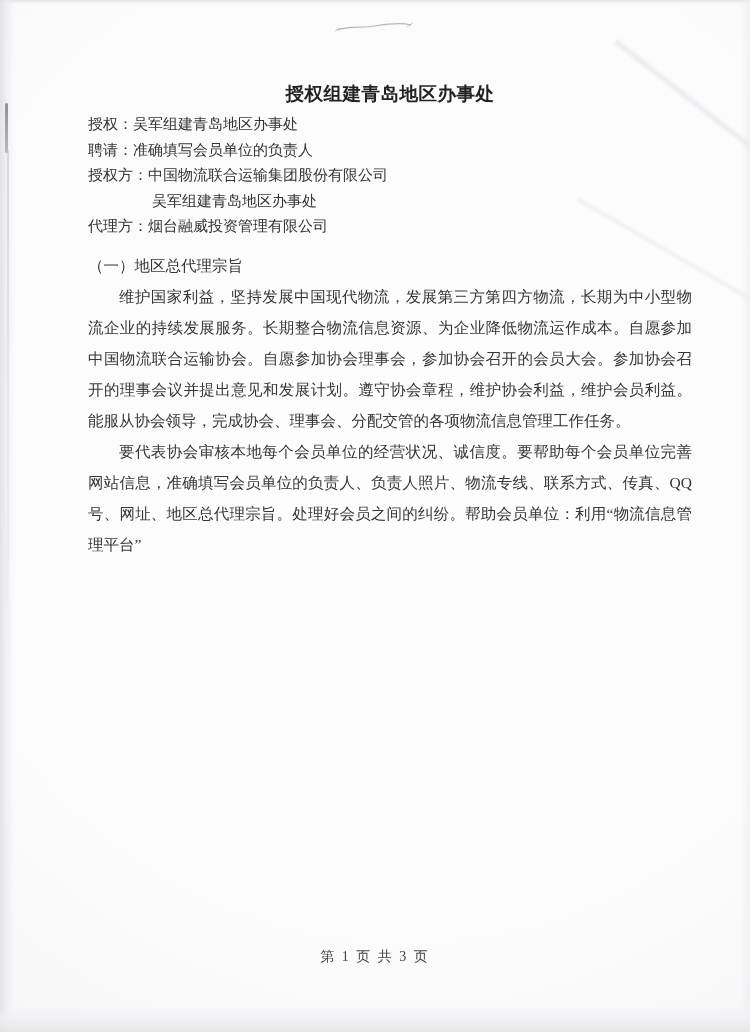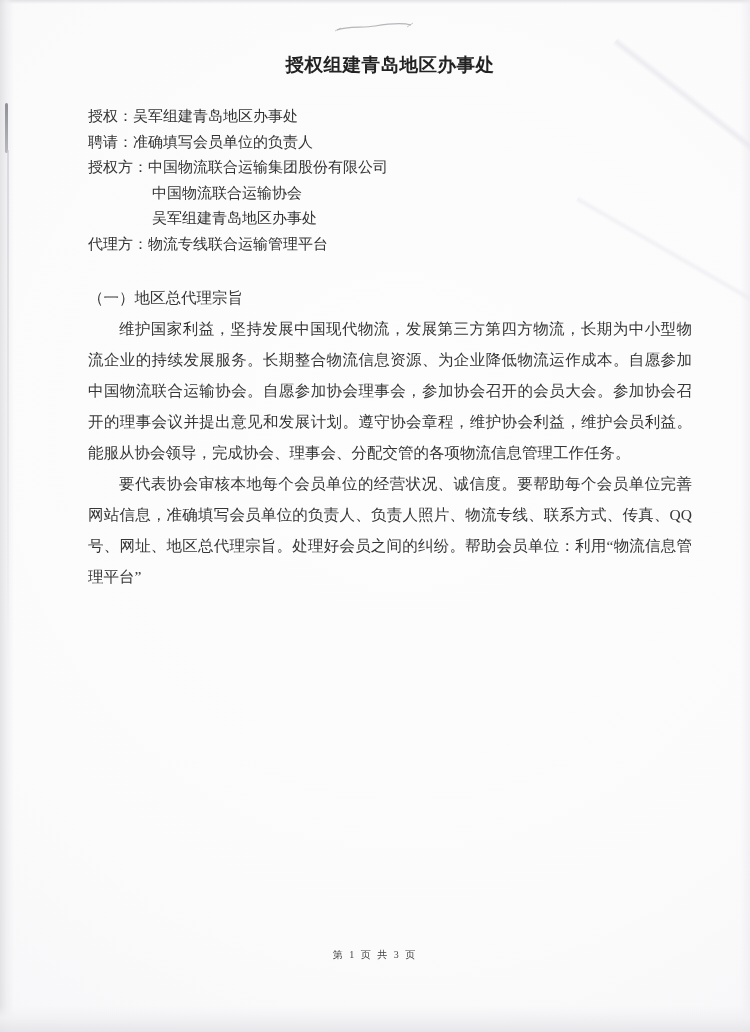--- a/index.html
+++ b/index.html
@@ -62,51 +62,50 @@
   .scribble { left: 335px; top: 18px; }
 
   
   .content {
     position: absolute;
     left: 88px;
     top: 0;
     width: 604px;
   }
   .title {
-    margin-top: 48px;
+    margin-top: 77px;
     text-align: center;
     font-size: 18.5px;
     font-weight: bold;
     line-height: 35px;
     letter-spacing: 0.5px;
     color: #222222;
   }
   .meta {
-    margin-top: 21px;
     font-size: 15px;
     line-height: 25.6px;
     color: #333333;
   }
   .meta-line.cont { padding-left: 64px; }
   .body {
-    margin-top: 24px;
+    margin-top: 10px;
     font-size: 15.5px;
     line-height: 31px;
     text-align: justify;
     text-justify: inter-ideograph;
     color: #363636;
   }
   .sec-heading { line-height: 31px; }
   .body p { margin: 0; text-indent: 31px; }
   .footer {
     position: absolute;
     left: 0; right: 0;
     top: 948px;
     text-align: center;
-    font-size: 10px;
+    font-size: 14px;
     letter-spacing: 2px;
     color: #444444;
   }
 </style>
 </head>
 <body>
 
 <div class="page">
 
   <div class="artifact edge-top"></div>
@@ -125,23 +124,22 @@
   <div class="content">
 
     <div class="title">
       <div class="title-line">授权组建青岛地区办事处</div>
     </div>
 
     <div class="meta">
       <div class="meta-line">授权：吴军组建青岛地区办事处</div>
       <div class="meta-line">聘请：准确填写会员单位的负责人</div>
       <div class="meta-line">授权方：中国物流联合运输集团股份有限公司</div>
-      <div class="meta-line cont">中国物流联合运输协会</div>
       <div class="meta-line cont">吴军组建青岛地区办事处</div>
-      <div class="meta-line">代理方：物流专线联合运输管理平台</div>
+      <div class="meta-line">代理方：烟台融威投资管理有限公司</div>
     </div>
 
     <div class="body">
 
       <div class="sec">
         <div class="sec-heading">（一）地区总代理宗旨</div>
         <p>维护国家利益，坚持发展中国现代物流，发展第三方第四方物流，长期为中小型物流企业的持续发展服务。长期整合物流信息资源、为企业降低物流运作成本。自愿参加中国物流联合运输协会。自愿参加协会理事会，参加协会召开的会员大会。参加协会召开的理事会议并提出意见和发展计划。遵守协会章程，维护协会利益，维护会员利益。能服从协会领导，完成协会、理事会、分配交管的各项物流信息管理工作任务。</p>
       </div>
 
 

